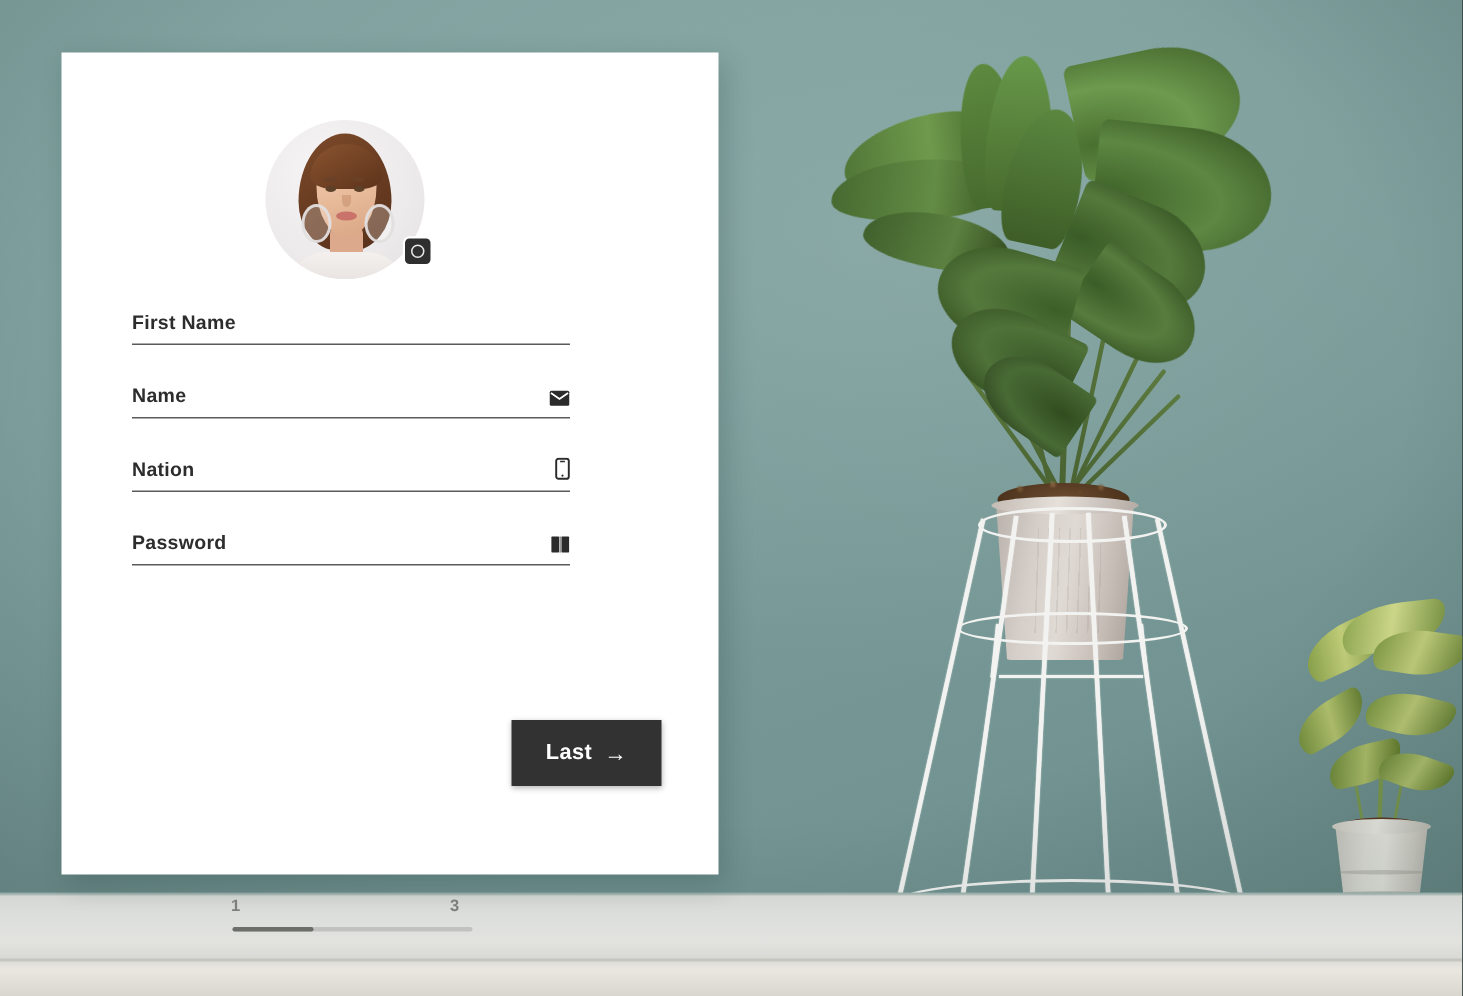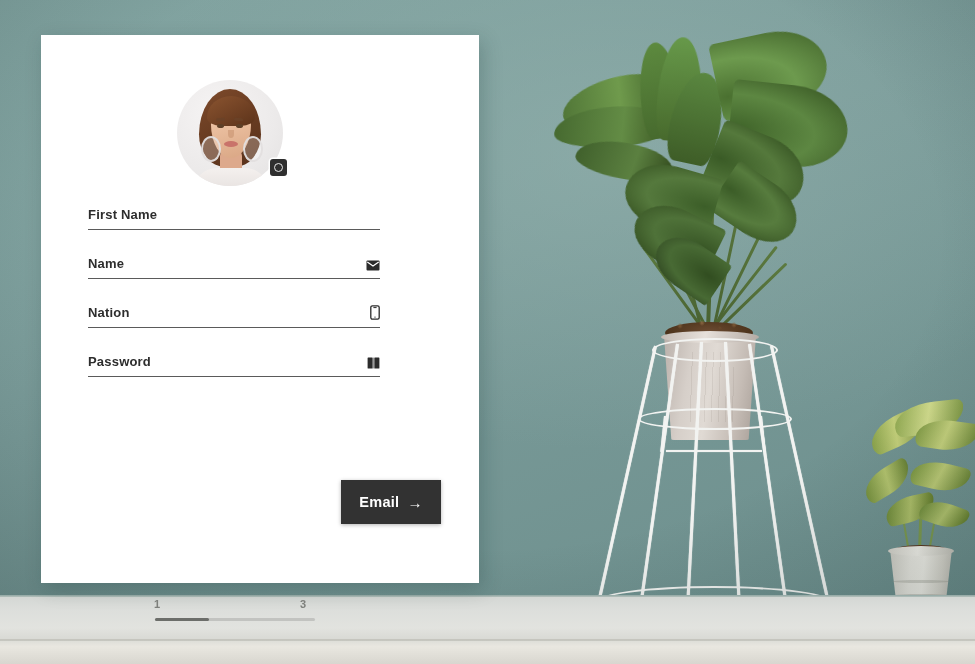--- a/index.html
+++ b/index.html
@@ -538,21 +538,21 @@
               <rect x="7.3" y="0.6" width="5.1" height="10.8" rx="0.5" fill="#2b2b2b"></rect>
               <rect x="5.9" y="0.6" width="1.2" height="10.8" fill="#9a9a9a"></rect>
             </svg>
           </span>
         </div>
 
 
       </div>
 
       <button class="next-btn">
-        <span>Email</span>
+        <span>Last</span>
         <span class="arrow">→</span>
       </button>
 
     </div>
   </div>
 
   <div class="steps">
     <span class="step-num one">1</span>
     <span class="step-num three">3</span>
     <div class="step-track">

